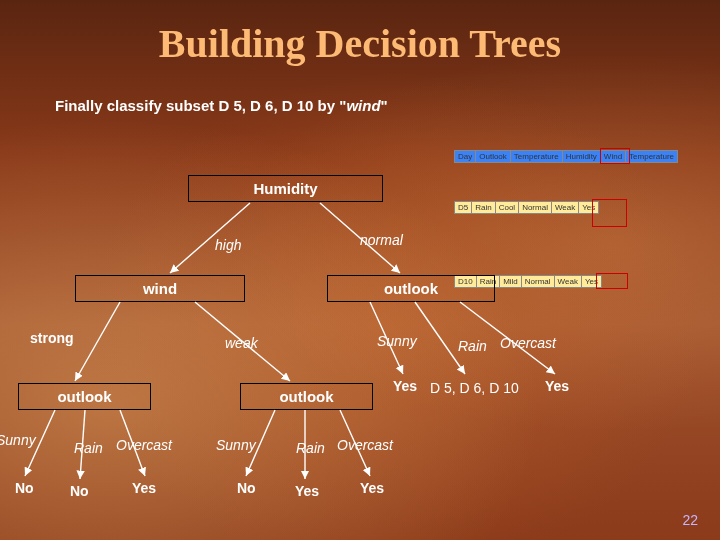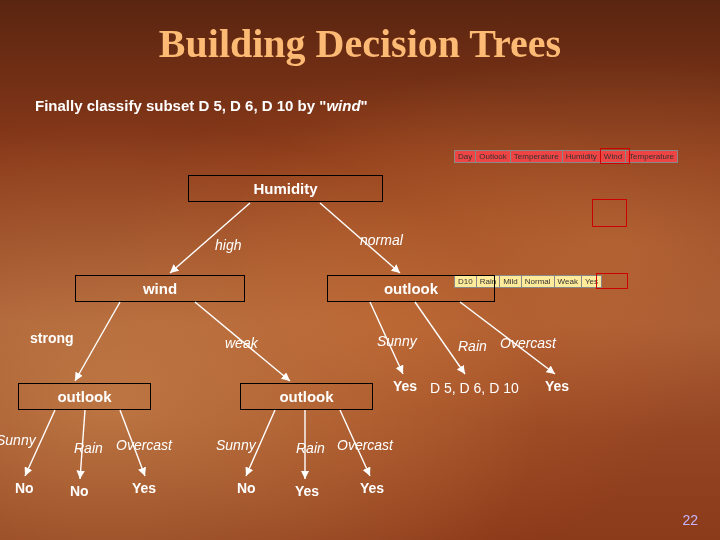--- a/index.html
+++ b/index.html
@@ -21,21 +21,21 @@
     font-size: 40px;
     font-weight: bold;
     color: #fdba74;
     text-align: center;
     padding-top: 20px;
   }
   .subtitle {
     color: #fff;
     font-size: 15px;
     font-weight: bold;
-    margin-left: 35px;
+    margin-left: 55px;
     margin-top: 30px;
   }
   .subtitle .kw {
     font-style: italic;
   }
   .node-box {
     position: absolute;
     border: 1.5px solid #000;
     background: transparent;
     color: #fff;
@@ -53,21 +53,21 @@
   }
   .leaf-label {
     position: absolute;
     color: #fff;
     font-size: 14px;
     font-weight: bold;
     white-space: nowrap;
   }
   .small-table {
     position: absolute;
-    background: #ef4444;
+    background: #3b82f6;
     border-collapse: collapse;
     font-size: 8px;
     color: #333;
   }
   .small-table td, .small-table th {
     border: 1px solid #888;
     padding: 1px 3px;
     font-weight: normal;
   }
   .small-table .hl {
@@ -107,20 +107,28 @@
         <th>Outlook</th>
         <th>Temperature</th>
         <th>Humidity</th>
         <th>Wind</th>
         <th>Temperature</th>
   </tr>
 </tbody>
   </table>
 <table class="small-table" style="top:201px; left:454px;">
   <tbody>
+      <tr class="hl">
+    <td>D5</td>
+        <td>Rain</td>
+        <td>Cool</td>
+        <td>Normal</td>
+        <td>Weak</td>
+        <td>Yes</td>
+  </tr>
 </tbody>
   </table>
 <table class="small-table" style="top:275px; left:454px;">
   <tbody>
       <tr class="hl">
     <td>D10</td>
         <td>Rain</td>
         <td>Mild</td>
         <td>Normal</td>
         <td>Weak</td>

